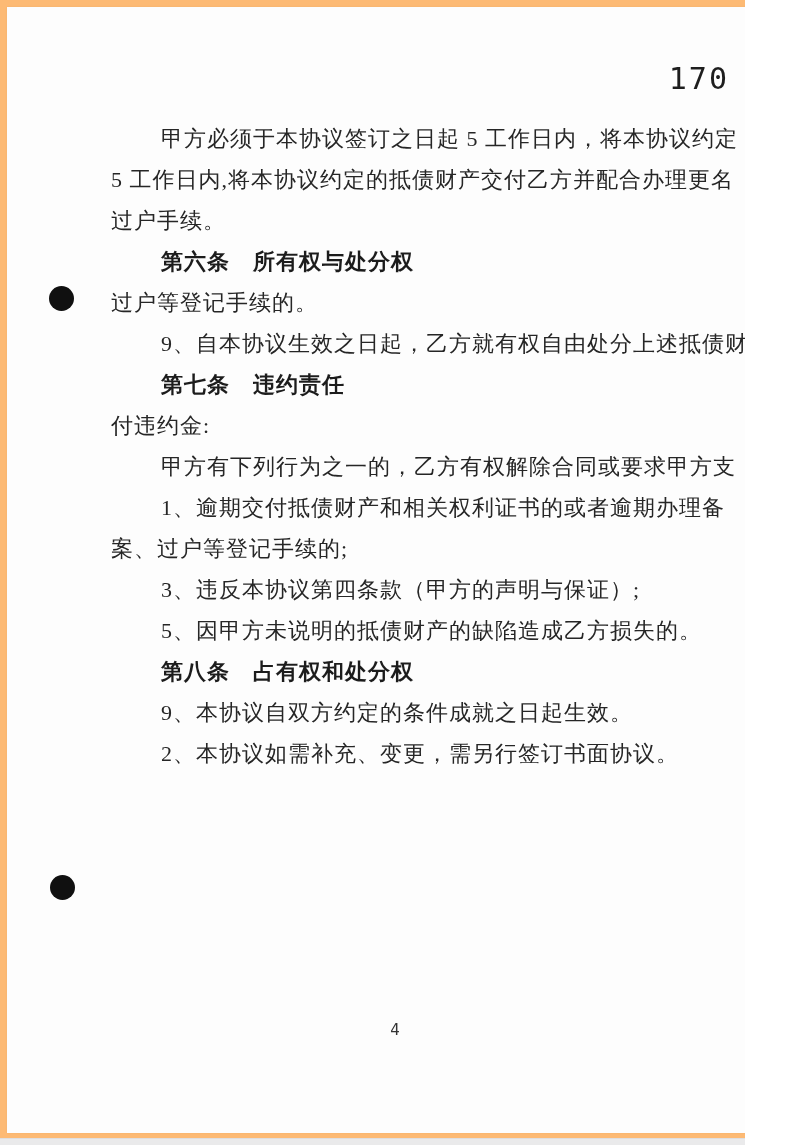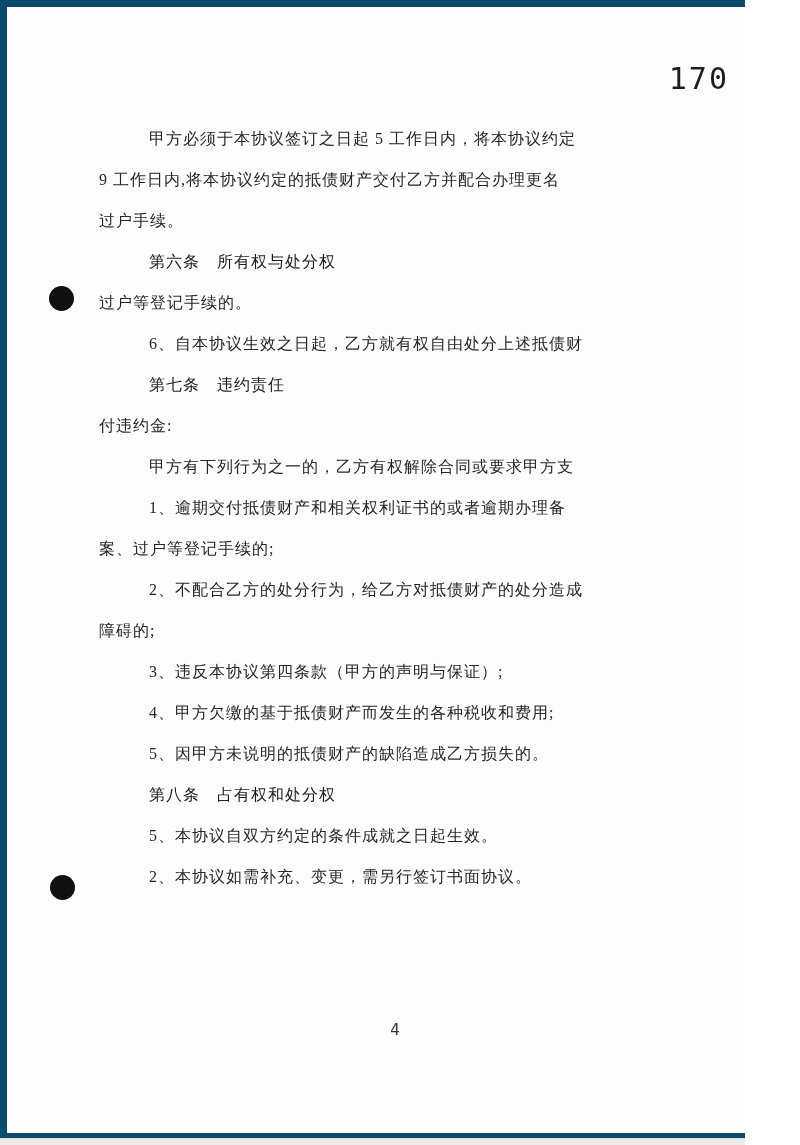--- a/index.html
+++ b/index.html
@@ -1,20 +1,20 @@
 <!DOCTYPE html>
 <html><head>
 <meta charset="utf-8">
 <style>
   html, body { margin: 0; padding: 0; }
   .canvas {
     position: relative;
     width: 745px;
     height: 1145px;
-    background: #0c4a6e;
+    background: #fdba74;
     overflow: hidden;
     font-family: "Liberation Serif", "DejaVu Serif", serif;
   }
   .page {
     position: absolute;
     left: 7px;
     top: 7px;
     width: 786px;
     height: 1126px;
     background: #fdfdfd;
@@ -33,30 +33,30 @@
     position: absolute;
     top: 54px;
     right: 64px;
     font-family: "DejaVu Sans Mono", monospace;
     font-size: 30px;
     letter-spacing: 2px;
     color: #1e1e1e;
   }
   .doc-body {
     position: absolute;
-    left: 92px;
+    left: 104px;
     top: 111px;
     width: 632px;
-    font-size: 16px;
+    font-size: 22px;
     line-height: 41px;
     letter-spacing: 1px;
     color: #262626;
   }
   .para { margin: 0; }
-  .para.heading { font-weight: normal; color: #1c1c1c; }
+  .para.heading { font-weight: bold; color: #1c1c1c; }
   .line { display: block; white-space: pre; }
   .line.first { text-indent: 50px; }
   .hole {
     position: absolute;
     width: 25px;
     height: 25px;
     border-radius: 50%;
     background: #101010;
   }
   .hole.h1 { left: 42px; top: 279px; }
@@ -78,61 +78,54 @@
 <div class="canvas">
   <div class="page">
     <div class="page-number-top">170</div>
 
     <span class="hole h1"></span>
     <span class="hole h2"></span>
 
     <div class="doc-body">
         <p class="para">
           <span class="line first">甲方必须于本协议签订之日起 5 工作日内，将本协议约定</span>
-          <span class="line">9 工作日内,将本协议约定的抵债财产交付乙方并配合办理更名</span>
+          <span class="line">5 工作日内,将本协议约定的抵债财产交付乙方并配合办理更名</span>
           <span class="line">过户手续。</span>
         </p>
         <p class="para heading">
           <span class="line first">第六条　所有权与处分权</span>
         </p>
         <p class="para">
           <span class="line">过户等登记手续的。</span>
         </p>
         <p class="para">
-          <span class="line first">6、自本协议生效之日起，乙方就有权自由处分上述抵债财</span>
+          <span class="line first">9、自本协议生效之日起，乙方就有权自由处分上述抵债财</span>
         </p>
         <p class="para heading">
           <span class="line first">第七条　违约责任</span>
         </p>
         <p class="para">
           <span class="line">付违约金:</span>
           <span class="line first">甲方有下列行为之一的，乙方有权解除合同或要求甲方支</span>
         </p>
         <p class="para">
           <span class="line first">1、逾期交付抵债财产和相关权利证书的或者逾期办理备</span>
           <span class="line">案、过户等登记手续的;</span>
         </p>
         <p class="para">
-          <span class="line first">2、不配合乙方的处分行为，给乙方对抵债财产的处分造成</span>
-          <span class="line">障碍的;</span>
-        </p>
-        <p class="para">
           <span class="line first">3、违反本协议第四条款（甲方的声明与保证）;</span>
-        </p>
-        <p class="para">
-          <span class="line first">4、甲方欠缴的基于抵债财产而发生的各种税收和费用;</span>
         </p>
         <p class="para">
           <span class="line first">5、因甲方未说明的抵债财产的缺陷造成乙方损失的。</span>
         </p>
         <p class="para heading">
           <span class="line first">第八条　占有权和处分权</span>
         </p>
         <p class="para">
-          <span class="line first">5、本协议自双方约定的条件成就之日起生效。</span>
+          <span class="line first">9、本协议自双方约定的条件成就之日起生效。</span>
         </p>
         <p class="para">
           <span class="line first">2、本协议如需补充、变更，需另行签订书面协议。</span>
         </p>
       </div>
 
     <div class="page-number-bottom">4</div>
   </div>
   <div class="bottom-band"></div>
 </div>

